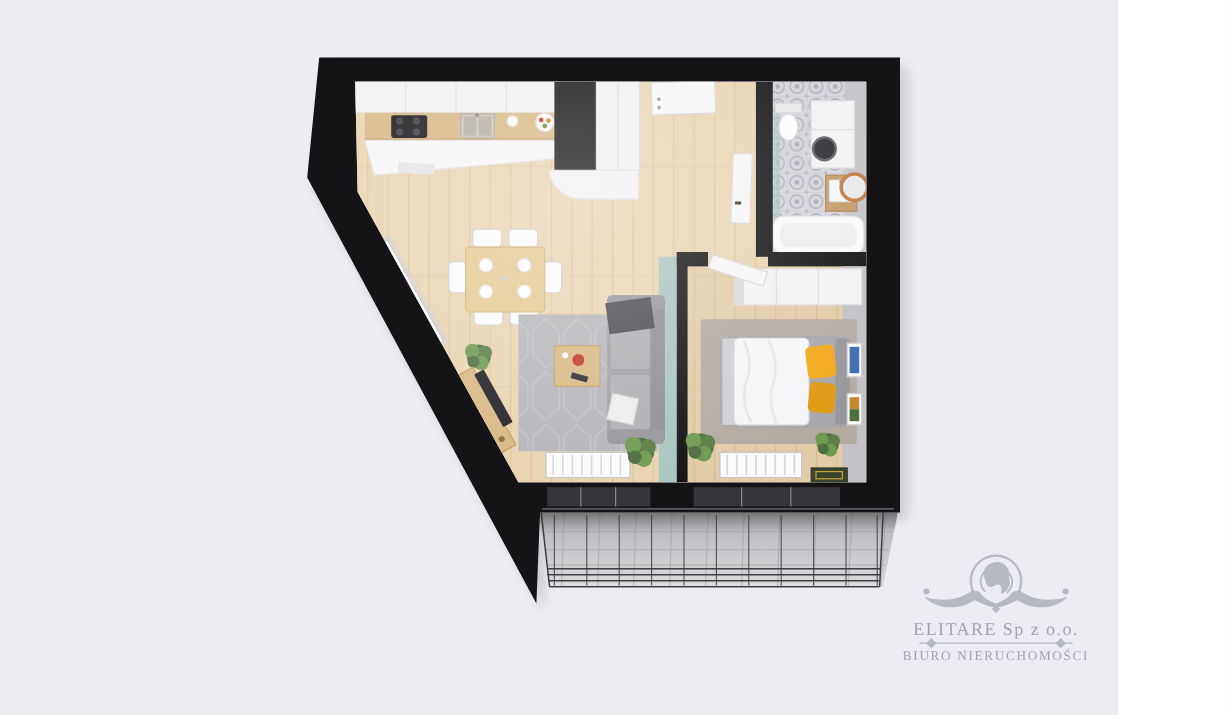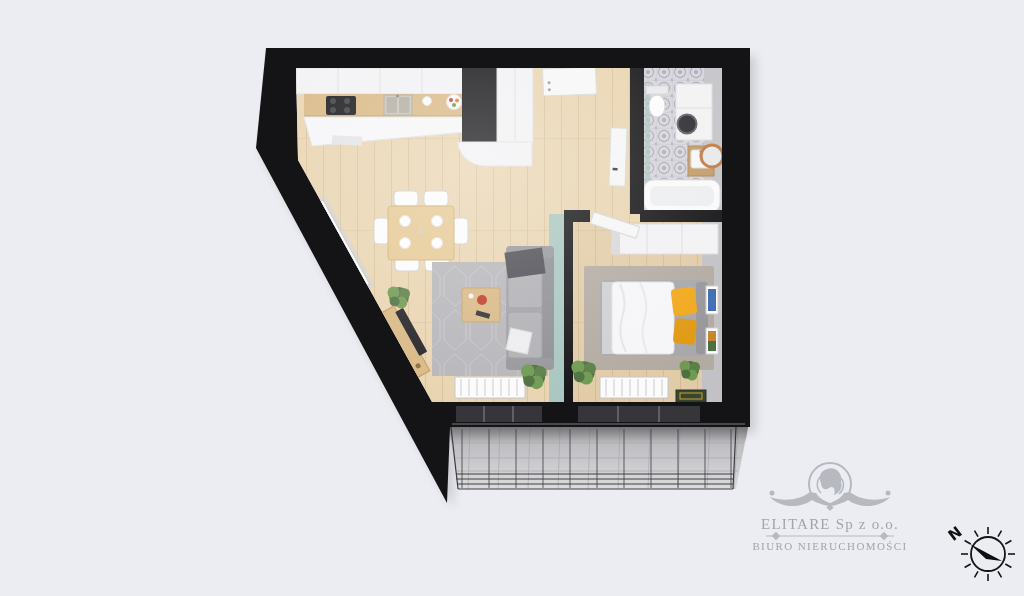--- a/index.html
+++ b/index.html
@@ -1,16 +1,16 @@
 <!DOCTYPE html>
 <html style="--background: #ecedf2; --wall: #141416; --floor_wood: #e9d4b0; --floor_wood_line: #d5bd95; --counter_wood: #d9b884; --cabinet_white: #f2f2f4; --rug_gray: #b6b6ba; --rug_bedroom: #b3aba2; --sofa_gray: #a2a2a6; --sofa_dark: #4b4b52; --teal_wall: #a9c6c0; --yellow_accent: #f2a81d; --tile_base: #d4d4da; --tile_motif: #9fa0ac; --concrete: #c7c7ca; --plant_dark: #4e7040; --plant_mid: #5b7f46; --plant_light: #6f9a52; --copper: #c07b43; --logo_gray: #b7b9c1; --logo_text: #a2a4ad; --glass_dark: #35353a;"><head>
 <meta charset="utf-8">
 <style>
   html,body{margin:0;padding:0;}
-  .stage{position:relative;width:1024px;height:596px;background:var(--background,#ecedf2);overflow:hidden;
+  .stage{position:relative;width:932px;height:596px;background:var(--background,#ecedf2);overflow:hidden;
          font-family:"Liberation Sans",sans-serif;}
   svg{display:block}
   .wall{fill:var(--wall,#141416);}
   .white-furn{fill:var(--cabinet_white,#f2f2f4);stroke:#dcdce0;stroke-width:1;}
   .wood-furn{fill:var(--counter_wood,#d9b884);}
   .chair{fill:#fbfbfc;stroke:#cfcfd3;stroke-width:1;}
   .rad{fill:#fbfbfc;stroke:#c6c6cb;stroke-width:1;}
   .rad-line{stroke:#d8d8db;stroke-width:1.4;}
   .logo-text{fill:var(--logo_text,#a2a4ad);font-family:"Liberation Serif",serif;}
   .compass-stroke{stroke:#151515;fill:none;}

